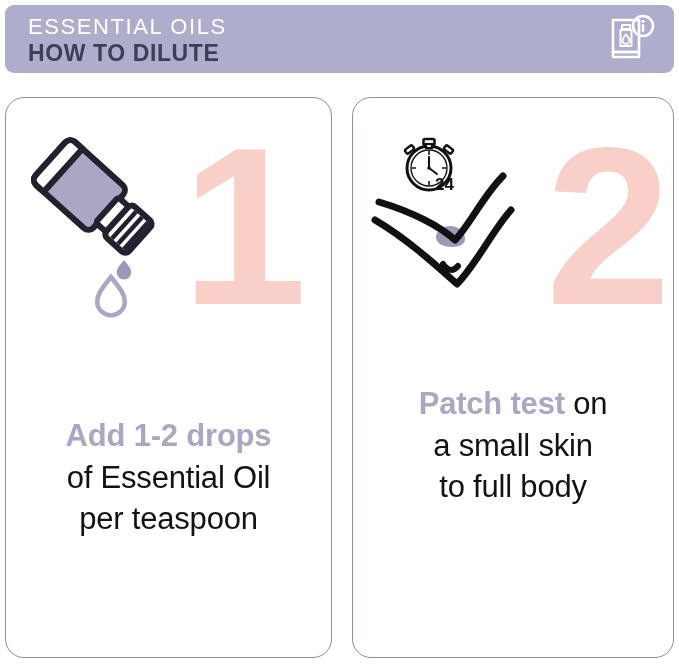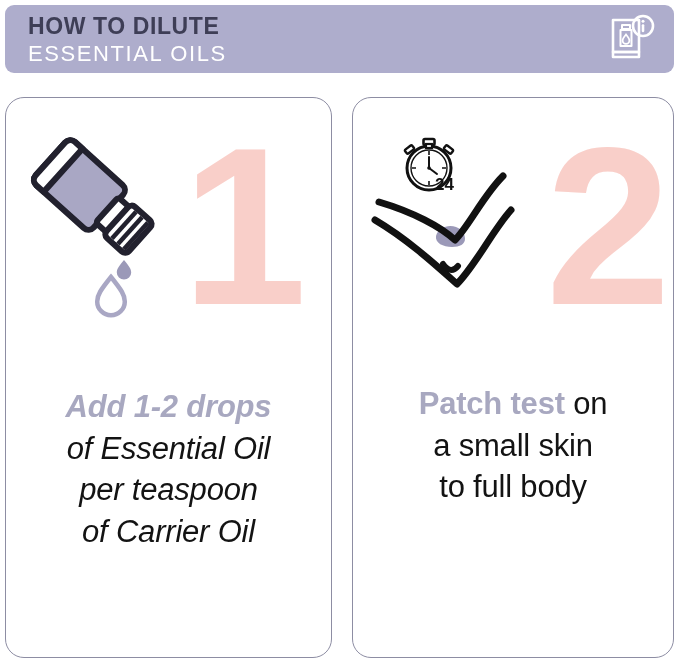--- a/index.html
+++ b/index.html
@@ -104,37 +104,37 @@
     width: 100%;
     text-align: center;
     font-family: "Liberation Sans", sans-serif;
     font-size: 31px;
     line-height: 41.5px;
     color: #131313;
     letter-spacing: -0.2px;
     padding: 0 6px;
     box-sizing: border-box;
   }
-  #card-1-text { top: 288px; font-style: italic; }
+  #card-1-text { top: 317px; }
   #card-2-text { top: 285px; }
 
   .highlight {
     color: #a8a8c0;
     font-weight: bold;
   }
   .text-line { display: block; }
 </style>
 </head>
 <body>
 
 <div id="header-bar">
 
   <div id="header-text-group">
+    <div id="header-subtitle">ESSENTIAL OILS</div>
     <div id="header-title">HOW TO DILUTE</div>
-    <div id="header-subtitle">ESSENTIAL OILS</div>
   </div>
 
   <div id="header-icon">
     <svg width="50" height="50" viewBox="0 0 50 50" xmlns="http://www.w3.org/2000/svg">
 
       <path d="M7 6 h26 v32 h-26 z" fill="none" stroke="#ffffff" stroke-width="2.6" stroke-linejoin="round"></path>
       <path d="M7 38 h26 v5 h-26 z" fill="none" stroke="#ffffff" stroke-width="2.6" stroke-linejoin="round"></path>
 
       <path d="M16 11 h8 v4 h-8 z" fill="none" stroke="#ffffff" stroke-width="2" stroke-linejoin="round"></path>
 
@@ -173,21 +173,20 @@
       <path d="M118 146 c5.5 6.6 7.2 9.2 7.2 12.4 a7.2 7.2 0 0 1 -14.4 0 c0 -3.2 1.7 -5.8 7.2 -12.4 z" fill="#9b99b8"></path>
 
       <path d="M105 163 c10.5 13 13.8 18.2 13.8 24.4 a13.8 13.8 0 0 1 -27.6 0 c0 -6.2 3.3 -11.4 13.8 -24.4 z" fill="none" stroke="#a9a7c4" stroke-width="4.5"></path>
     </svg>
   </div>
 
   <div class="card-text" id="card-1-text">
     <span class="text-line highlight">Add 1-2 drops</span>
     <span class="text-line">of Essential Oil</span>
     <span class="text-line">per teaspoon</span>
-    <span class="text-line">of Carrier Oil</span>
   </div>
 
 </div>
 
 <div class="card" id="card-2">
 
   <div class="step-number" id="step-number-2">2</div>
 
   <div class="card-illustration">
     <svg width="322" height="210" viewBox="0 0 322 210" xmlns="http://www.w3.org/2000/svg">

